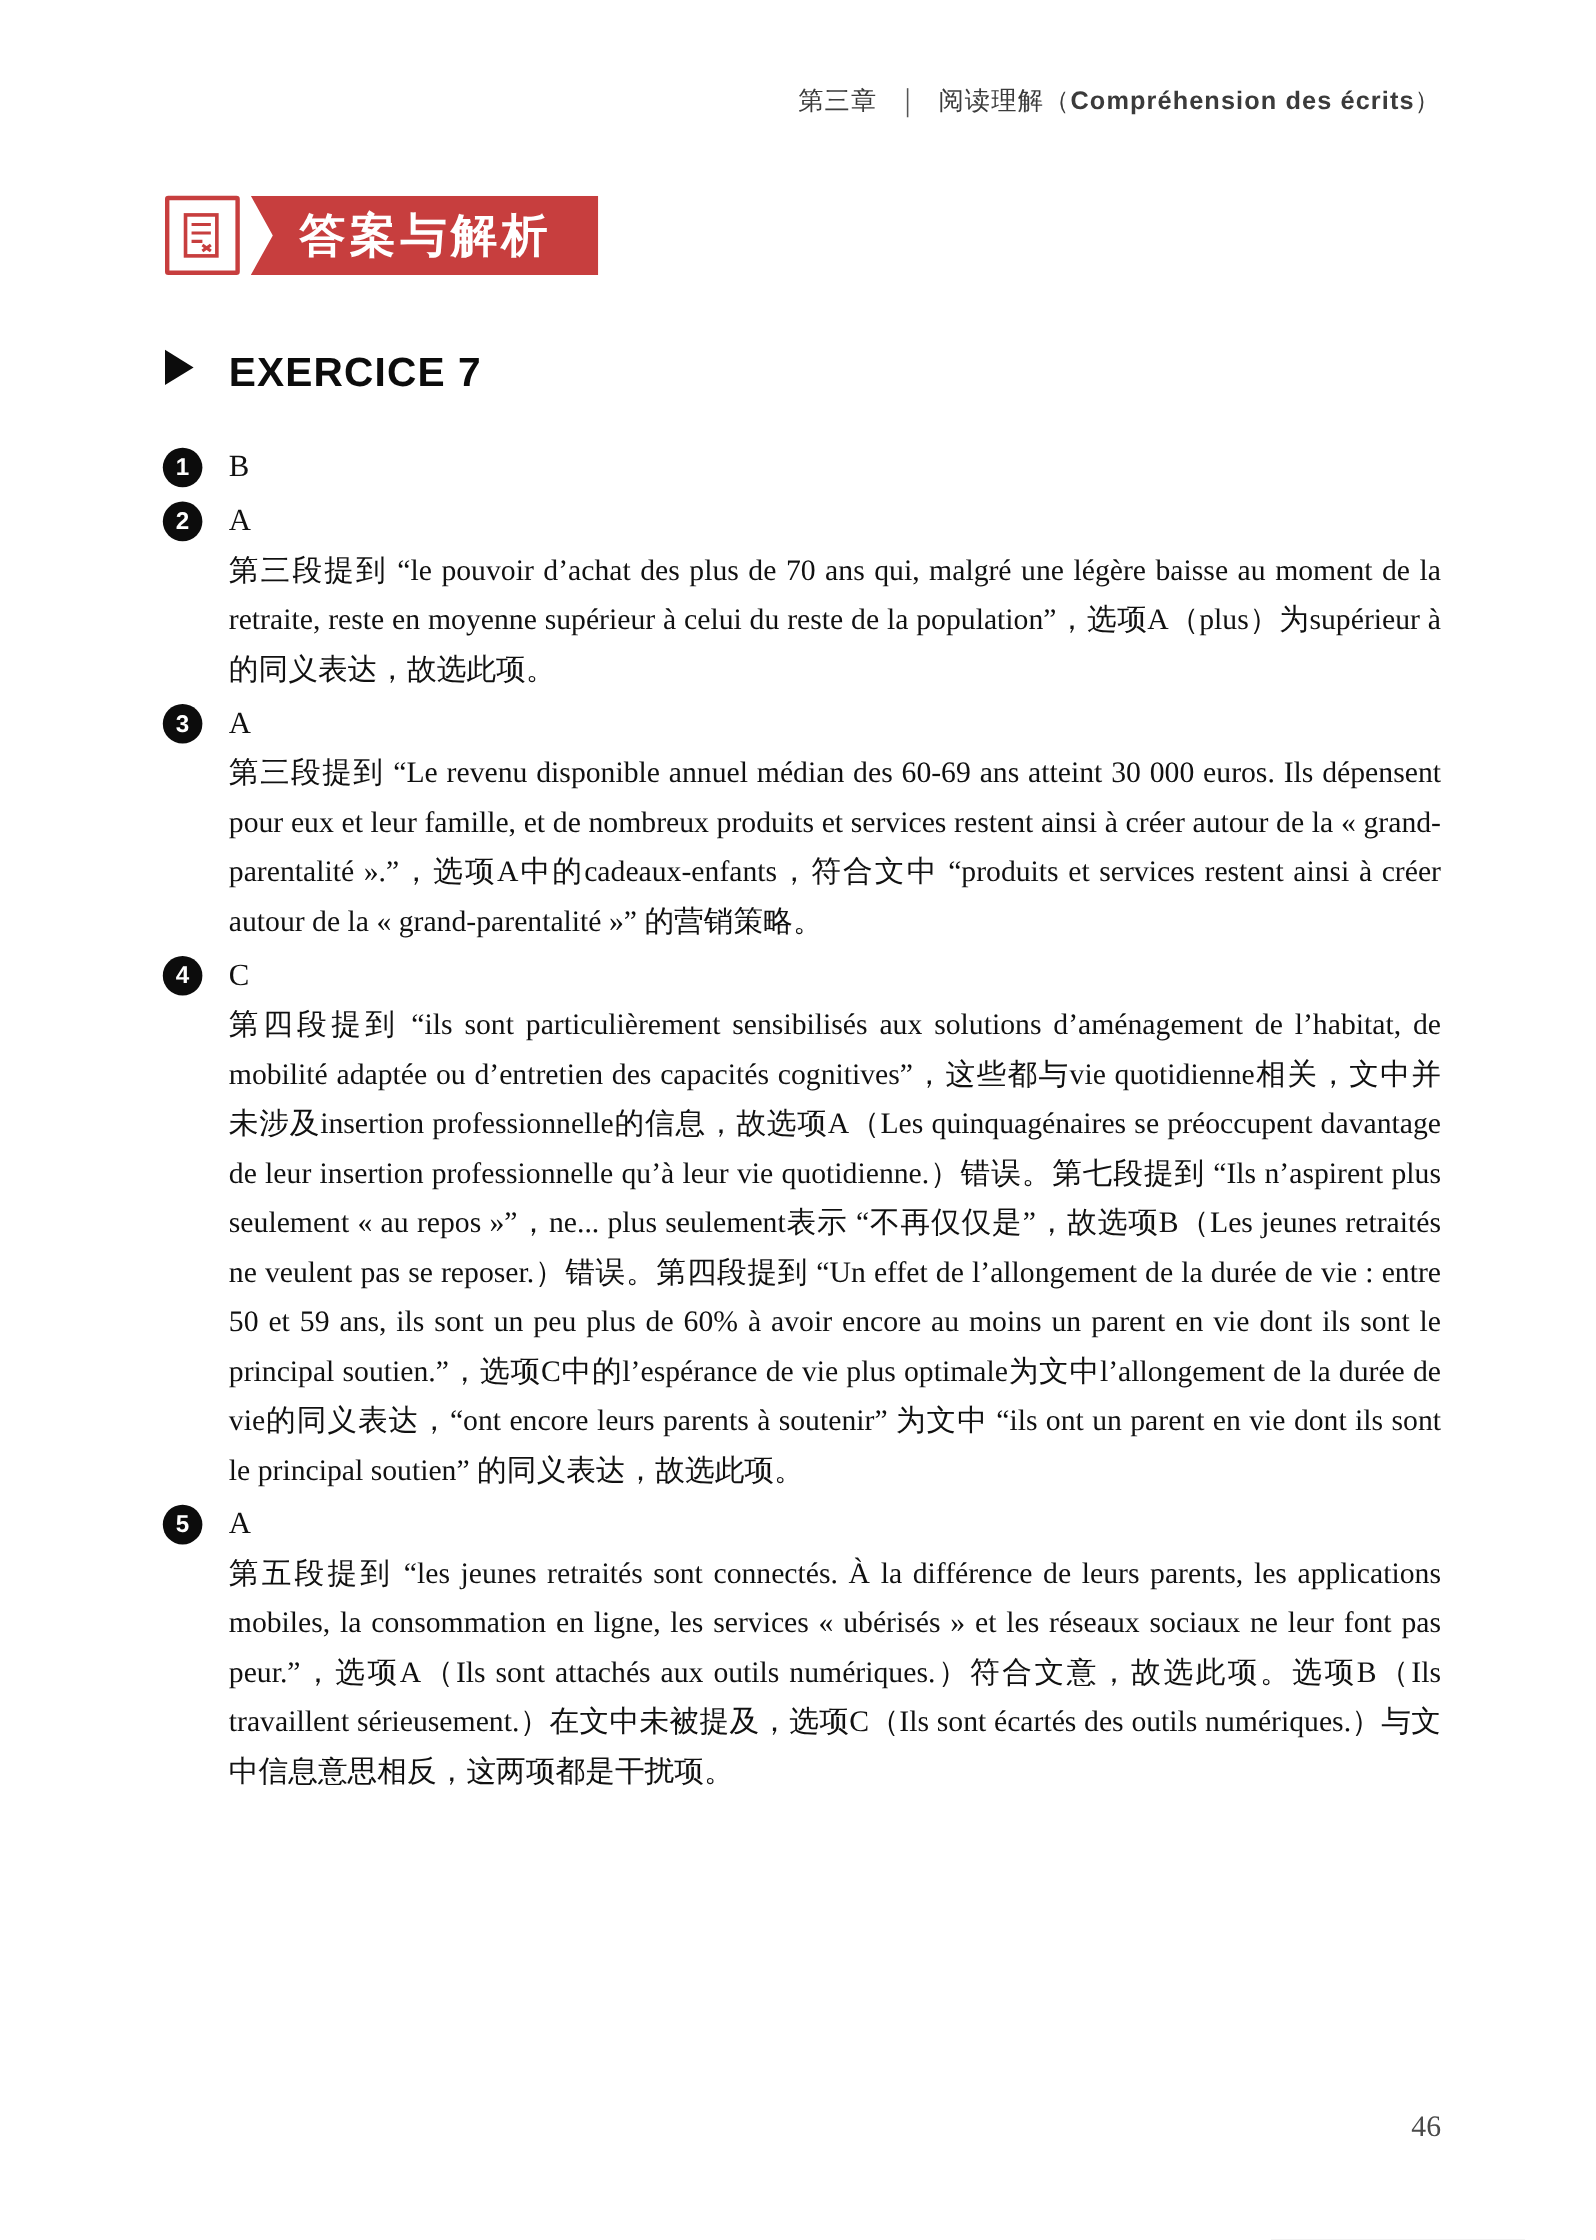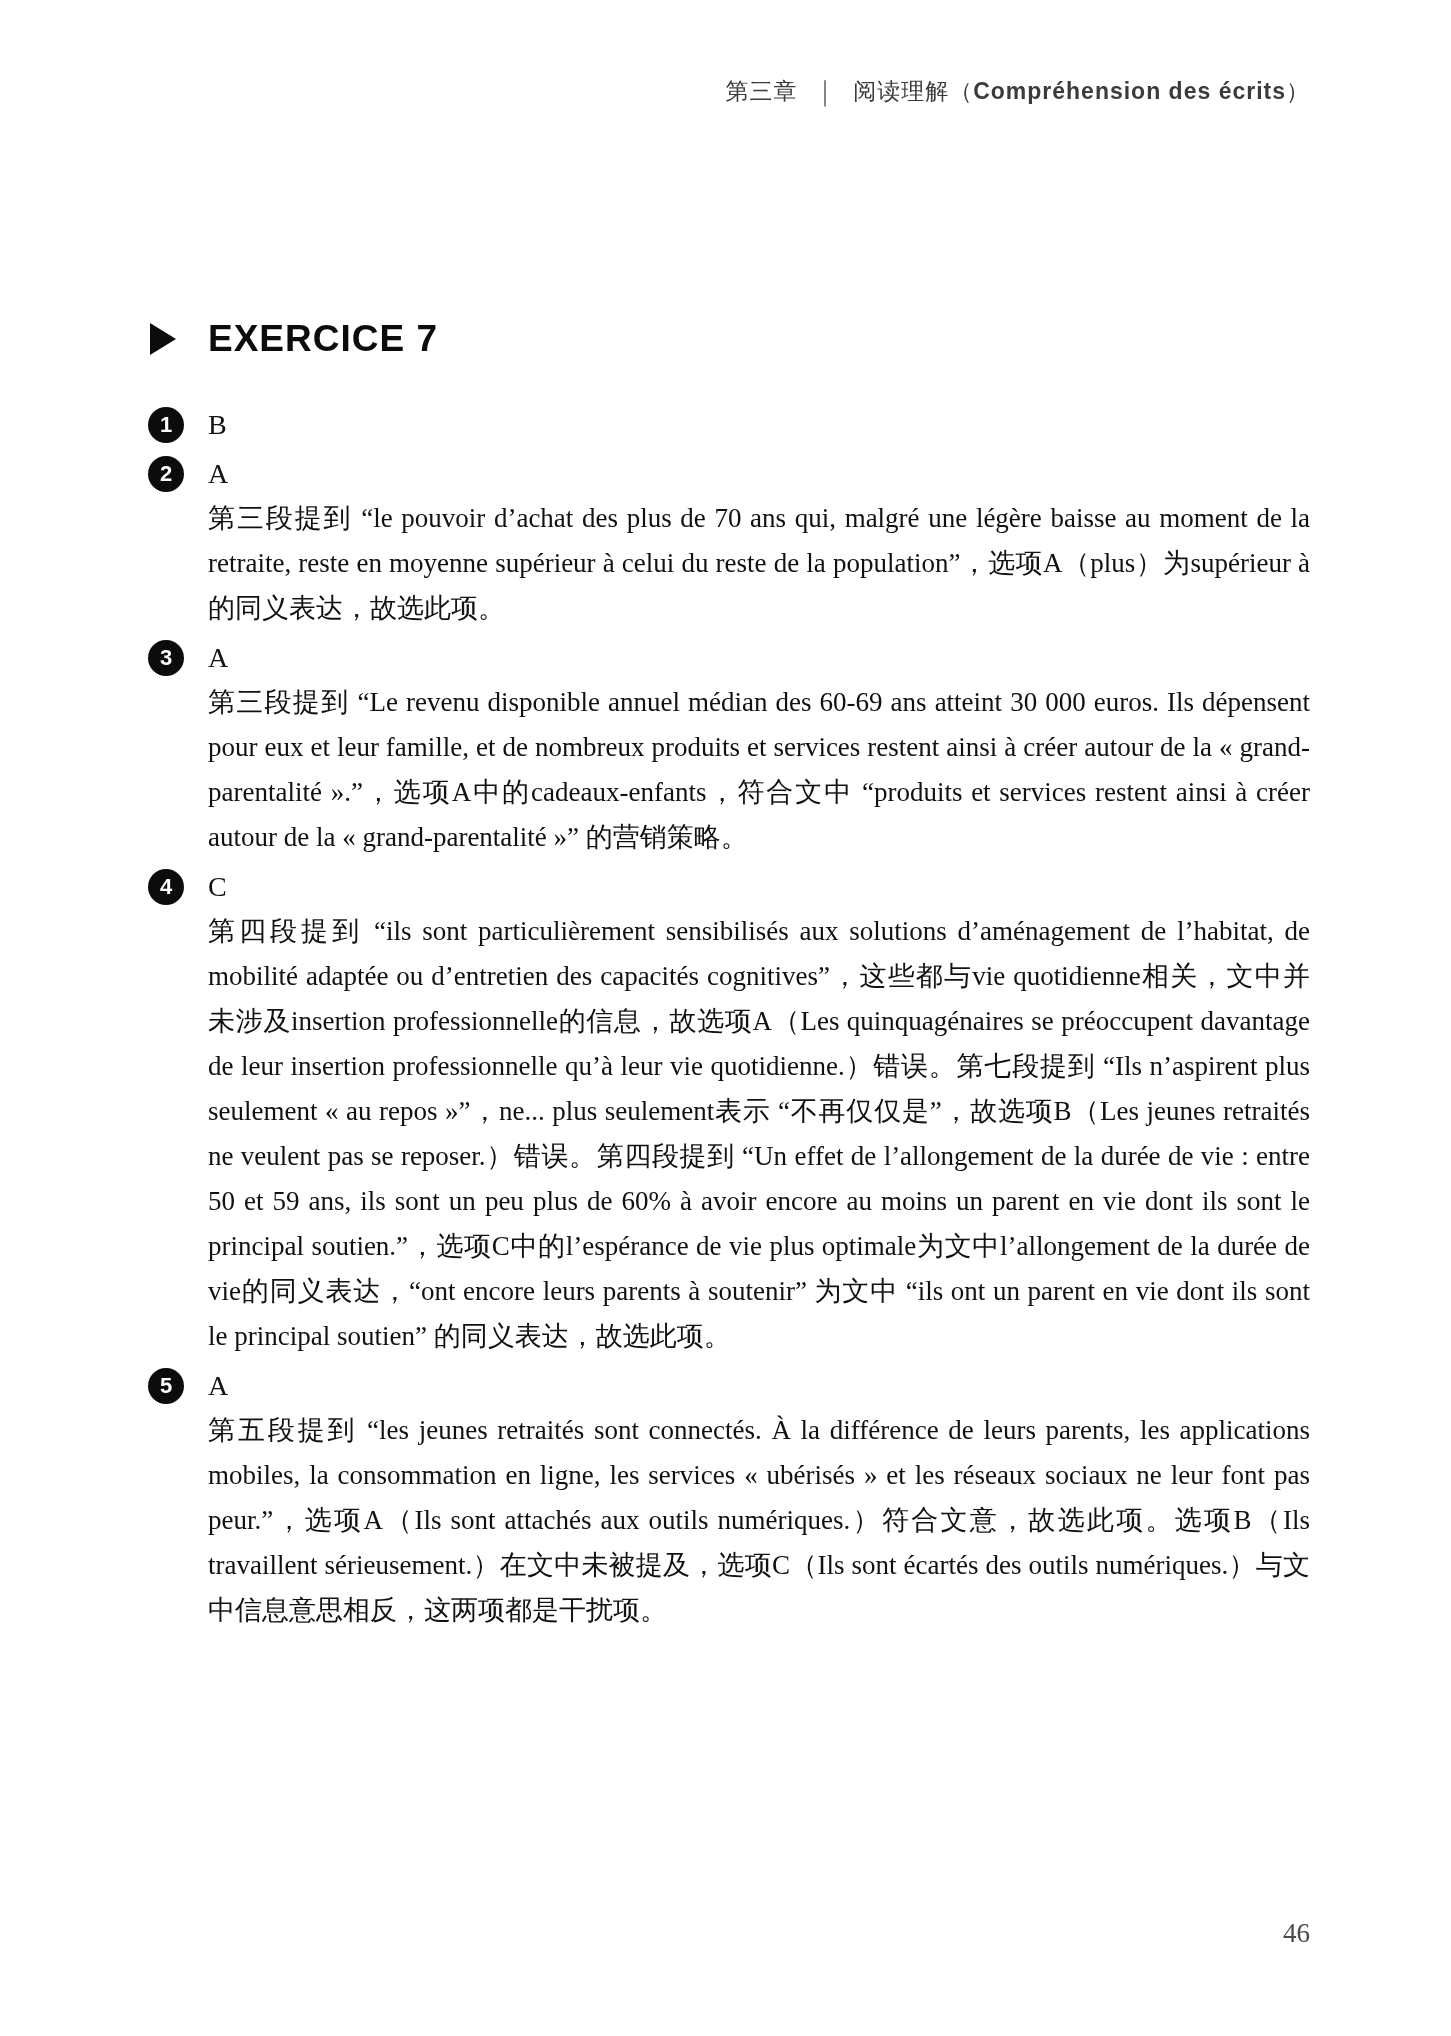--- a/index.html
+++ b/index.html
@@ -70,21 +70,20 @@
     font-family: "Liberation Sans", "DejaVu Sans", sans-serif;
     white-space: nowrap;
   }
 
   
   .exercise {
     position: absolute;
     top: 318px;
     left: 150px;
     display: flex;
-    align-items: center;
   }
   .tri {
     width: 0; height: 0;
     border-left: 26px solid #0c0c0c;
     border-top: 16px solid transparent;
     border-bottom: 16px solid transparent;
     flex: none;
   }
   .ex-title {
     margin-left: 32px;
@@ -144,20 +143,33 @@
 </style>
 </head>
 <body>
 
 <div class="page">
 
   <div class="running-head">
     <span>第三章</span><span class="sep">｜</span><span>阅读理解（</span><span class="fr">Compréhension des écrits</span><span>）</span>
   </div>
 
+  <div class="banner">
+    <div class="banner-icon">
+      <svg width="44" height="46" viewBox="0 0 40 42" aria-hidden="true">
+        <rect x="6" y="4" width="26" height="34" fill="none" stroke="#C73E3E" stroke-width="3"></rect>
+        <line x1="11" y1="12" x2="27" y2="12" stroke="#C73E3E" stroke-width="2.6"></line>
+        <line x1="11" y1="19" x2="27" y2="19" stroke="#C73E3E" stroke-width="2.6"></line>
+        <line x1="11" y1="26" x2="20" y2="26" stroke="#C73E3E" stroke-width="2.6"></line>
+        <line x1="20" y1="29" x2="27" y2="34" stroke="#C73E3E" stroke-width="2.6"></line>
+        <line x1="27" y1="29" x2="20" y2="34" stroke="#C73E3E" stroke-width="2.6"></line>
+      </svg>
+    </div>
+    <div class="banner-flag">答案与解析</div>
+  </div>
 
   <div class="exercise">
     <span class="tri"></span>
     <span class="ex-title">EXERCICE 7</span>
   </div>
 
   <div class="content">
 
     <div class="item">
       <span class="num-circle">1</span>

